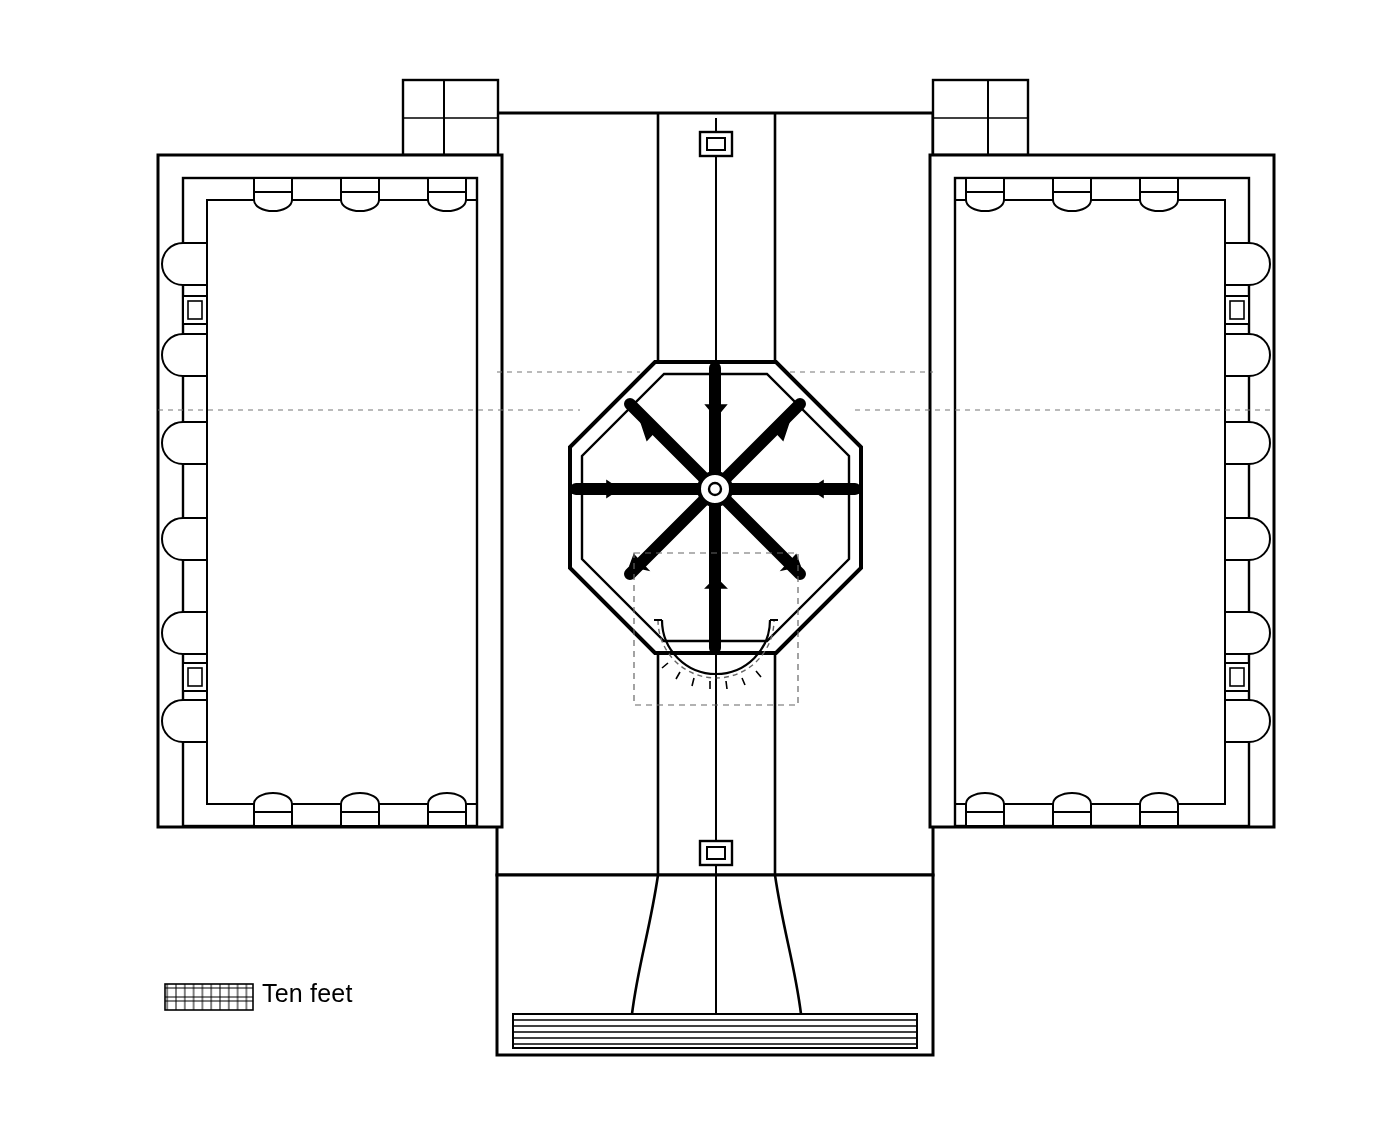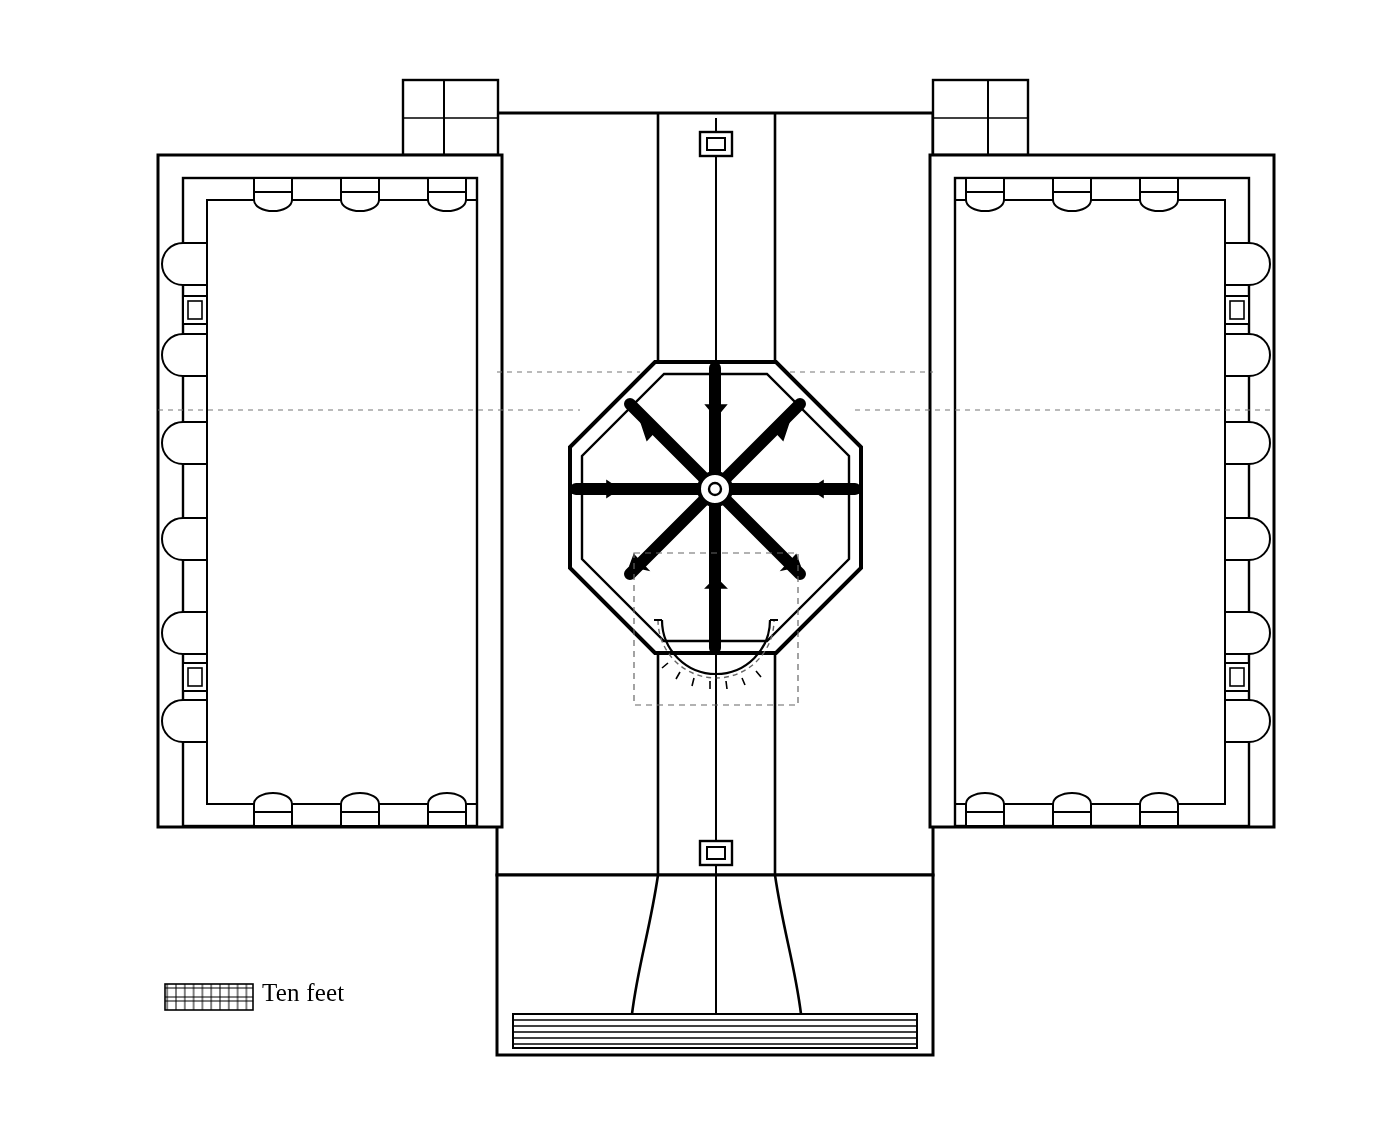--- a/index.html
+++ b/index.html
@@ -9,21 +9,20 @@
   }
   body {
     font-family: "Liberation Sans", sans-serif;
   }
   #page {
     position: relative;
     width: 1394px;
     height: 1145px;
     background: #ffffff;
     overflow: hidden;
-    font-family: Liberation Serif, serif;
   }
   #plan-svg {
     position: absolute;
     left: 0;
     top: 0;
     width: 1394px;
     height: 1145px;
   }
   .scale-label {
     position: absolute;

